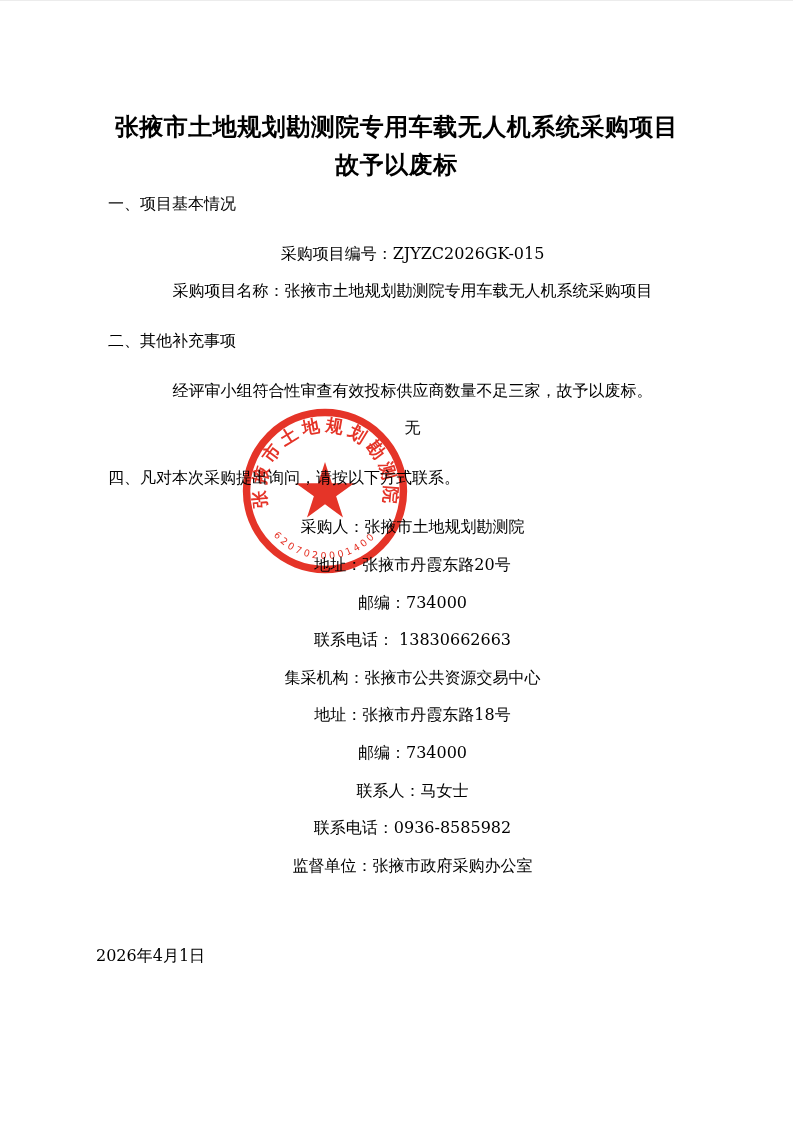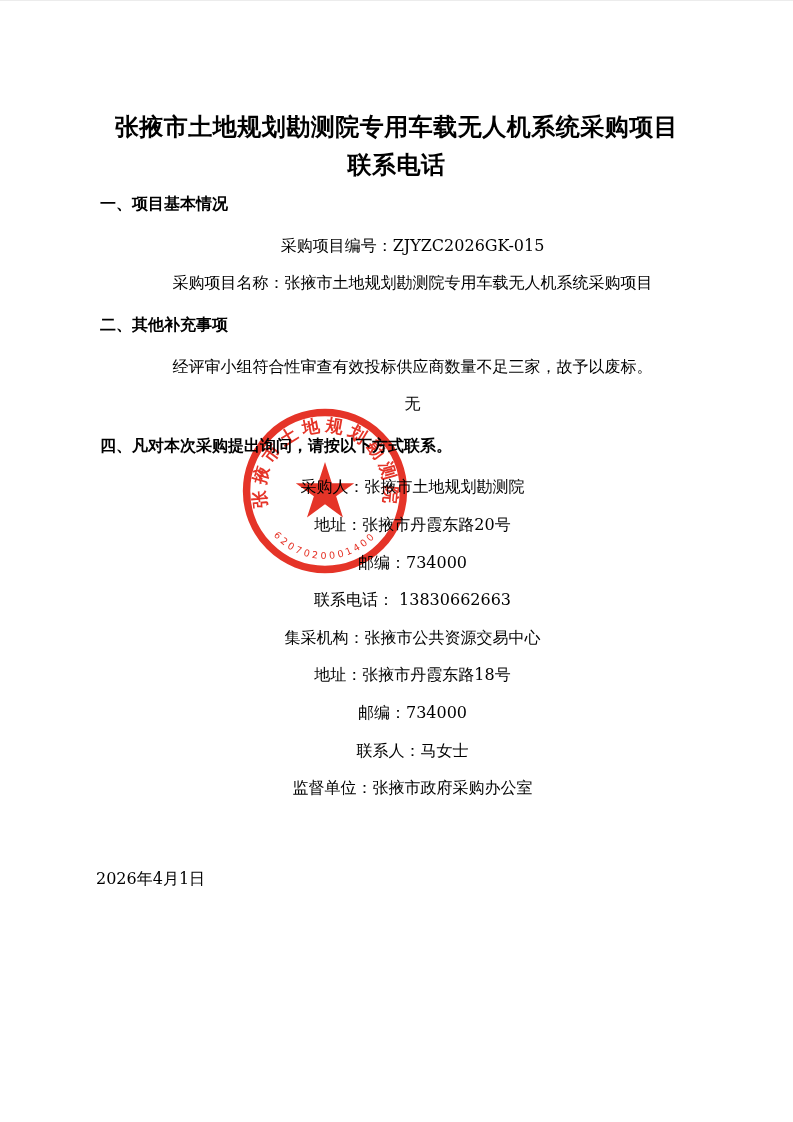--- a/index.html
+++ b/index.html
@@ -22,24 +22,24 @@
   }
   .title {
     text-align: center;
     font-size: 24px;
     line-height: 37.6px;
     letter-spacing: 0.5px;
     font-weight: 600;
   }
   .sec-heading {
     font-family: "DejaVu Sans", sans-serif;
-    font-weight: bold;
+    font-weight: normal;
     font-size: 16px;
     line-height: 37.6px;
-    margin: 4px;
+    margin: 12px;
   }
   .first-heading { margin-top: 2px; }
   .body-line {
     font-size: 16px;
     line-height: 37.6px;
     margin: 0;
     padding-left: 32px;
     white-space: pre-wrap;
     text-align: center;
   }
@@ -72,41 +72,42 @@
     font-family: "DejaVu Sans", sans-serif;
   }
 </style>
 </head>
 <body>
 
 <div class="page">
 
   <div class="title">
     <div>张掖市土地规划勘测院专用车载无人机系统采购项目</div>
-    <div>联系电话</div>
+    <div>故予以废标</div>
   </div>
 
   <p class="sec-heading first-heading">一、项目基本情况</p>
   <p class="body-line">采购项目编号：ZJYZC2026GK-015</p>
   <p class="body-line">采购项目名称：张掖市土地规划勘测院专用车载无人机系统采购项目</p>
 
   <p class="sec-heading">二、其他补充事项</p>
   <p class="body-line">经评审小组符合性审查有效投标供应商数量不足三家，故予以废标。</p>
 
   <p class="body-line">无</p>
 
   <p class="sec-heading">四、凡对本次采购提出询问，请按以下方式联系。</p>
   <p class="body-line">采购人：张掖市土地规划勘测院</p>
   <p class="body-line">地址：张掖市丹霞东路20号</p>
   <p class="body-line">邮编：734000</p>
   <p class="body-line">联系电话： 13830662663</p>
   <p class="body-line">集采机构：张掖市公共资源交易中心</p>
   <p class="body-line">地址：张掖市丹霞东路18号</p>
   <p class="body-line">邮编：734000</p>
   <p class="body-line">联系人：马女士</p>
+  <p class="body-line">联系电话：0936-8585982</p>
   <p class="body-line">监督单位：张掖市政府采购办公室</p>
 
   <p class="date-line">2026年4月1日</p>
 
   <div class="seal">
     <svg viewBox="0 0 200 200" xmlns="http://www.w3.org/2000/svg">
       <defs>
         <path id="seal-arc-top" d="M 32.3 124.6 A 72 72 0 1 1 167.7 124.6" fill="none"></path>
         <path id="seal-arc-bottom" d="M 20.8 121.2 A 82 82 0 0 0 179.2 121.2" fill="none"></path>
       </defs>

